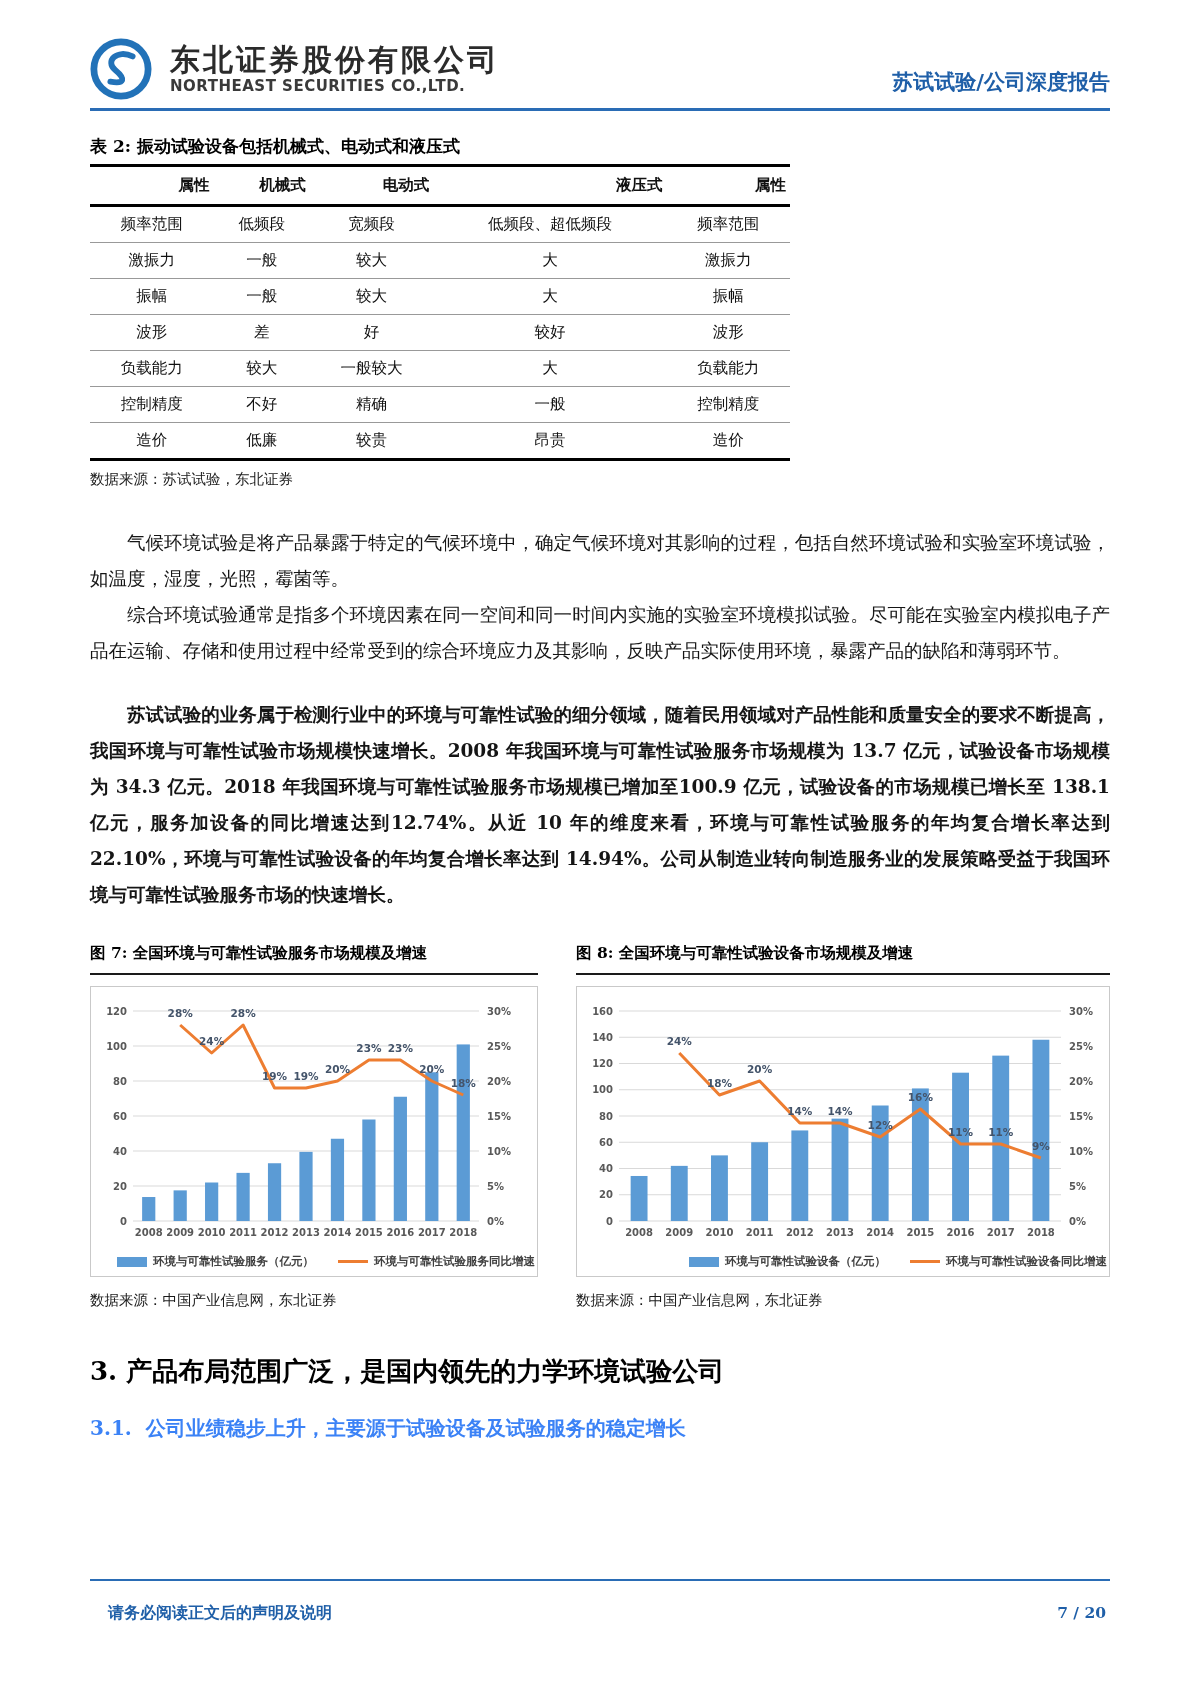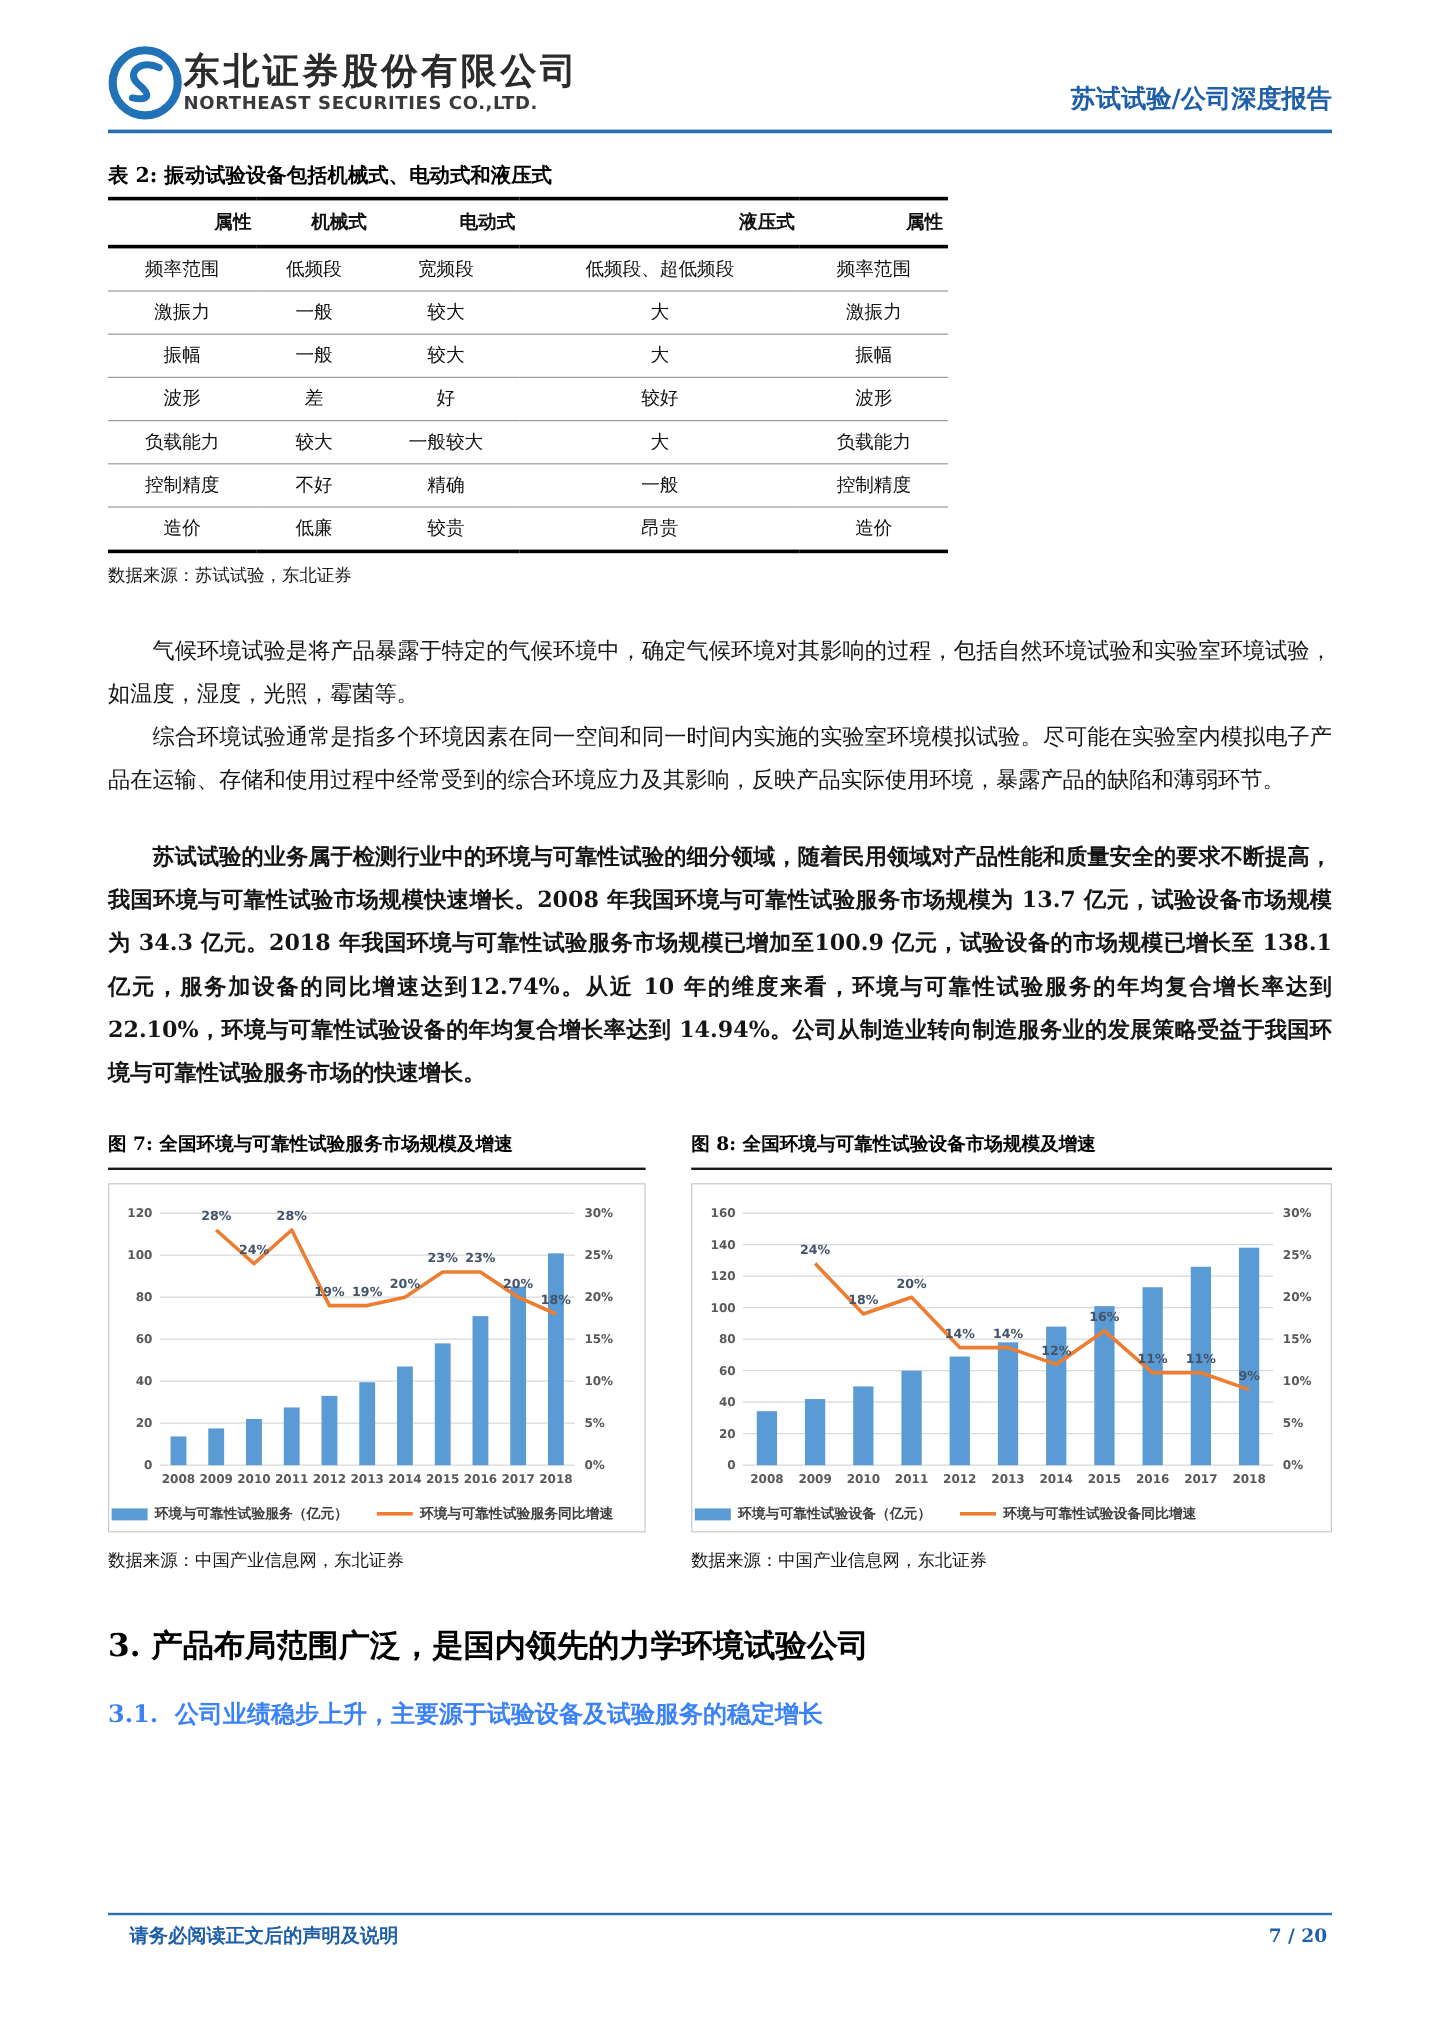--- a/index.html
+++ b/index.html
@@ -3,21 +3,21 @@
 <meta charset="utf-8">
 <style>
   * { box-sizing: border-box; }
   body { margin:0; background:#888; }
   .page { position:relative; width:1200px; height:1698px; margin:0 auto; background:#fff;
           font-family:"DejaVu Serif", serif; padding:38px 90px 0; overflow:hidden; }
 
   
   .header { display:flex; justify-content:space-between; align-items:flex-end;
             padding-bottom:8px; border-bottom:3px solid #2A6CB5; }
-  .brand { display:flex; align-items:center; gap:1px; }
+  .brand { display:flex; align-items:center; gap:18px; }
   .logo svg { width:62px; height:62px; display:block; }
   .brand-cn { font-size:30px; font-weight:bold; color:#2b2b2b; letter-spacing:3px; line-height:34px;
               font-family:"DejaVu Sans", sans-serif; }
   .brand-en { font-size:15px; font-weight:bold; color:#3a3a3a; letter-spacing:0.5px;
               font-family:"DejaVu Sans", sans-serif; }
   .report-tag { font-size:21px; font-weight:bold; color:#1F5FA8; padding-bottom:4px; }
 
   
   .tbl-title { margin-top:24px; font-size:17px; font-weight:bold; color:#000; width:700px; }
   table.spec { width:700px; border-collapse:collapse; margin-top:6px;
@@ -34,36 +34,36 @@
   .para.bold { font-weight:bold; }
   .gap28 { height:28px; }
 
   
   .figures { display:flex; gap:38px; margin-top:30px; }
   .figure.left  { width:530px; }
   .figure.right { width:538px; }
   .fig-title { font-size:15.5px; font-weight:bold; color:#000; padding-bottom:9px;
                border-bottom:2.5px solid #1a1a1a; }
   .chart-box { margin-top:11px; border:1.5px solid #C9C9C9; padding:8px 2px 7px; background:#fff; }
-  .legend { display:flex; justify-content:flex-start; gap:24px; margin-top:3px; align-items:center;
+  .legend { display:flex; justify-content:flex-end; gap:24px; margin-top:3px; align-items:center;
             font-family:"DejaVu Sans", sans-serif; font-size:11.5px; font-weight:bold; color:#404040; }
   .lg-item { display:inline-flex; align-items:center; }
   .sw-bar  { width:30px; height:10px;  background:#5B9BD5; display:inline-block; margin-right:6px; }
   .sw-line { width:30px; height:3.5px; background:#ED7D31; display:inline-block; margin-right:6px; }
   .fig-source { margin-top:14px; font-size:14.5px; color:#1a1a1a; }
 
   
   .h2 { margin-top:44px; font-size:26px; font-weight:bold; color:#000; }
   .h3 { margin-top:26px; font-size:20px; font-weight:bold; color:#3b82f6; }
   .h3 .no { margin-right:14px; }
   .sec-para { margin-top:26px; }
 
   
   .footer { position:absolute; left:90px; right:90px; bottom:74px;
-            border-top:2.5px solid #2A6CB5; padding:7px 4px 0 18px;
+            border-top:2.5px solid #2A6CB5; padding:22px 4px 0 18px;
             display:flex; justify-content:space-between; }
   .footer .disc { color:#1F5FA8; font-weight:bold; font-size:16px; }
   .footer .pg   { color:#1F5FA8; font-weight:bold; font-size:15.5px; }
 </style>
 </head>
 <body>
 
 <div class="page">
 
   <div class="header">

